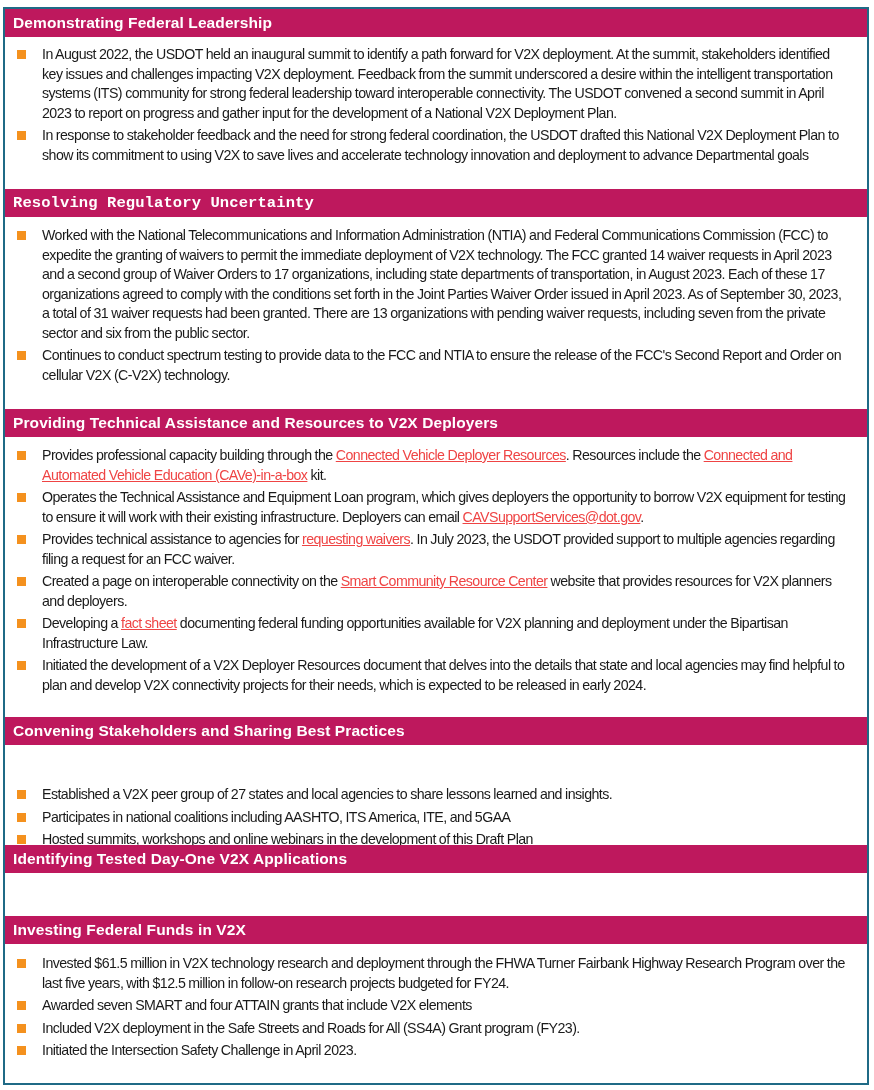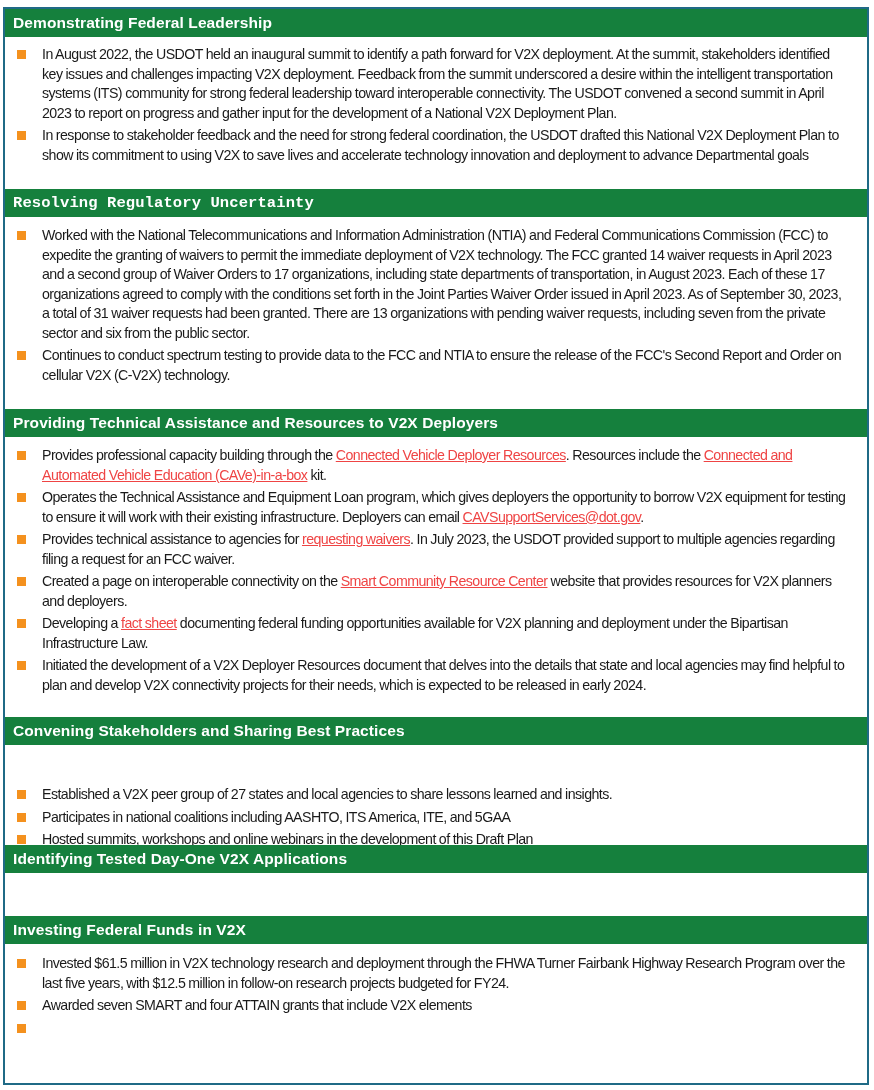--- a/index.html
+++ b/index.html
@@ -1,21 +1,21 @@
 <!DOCTYPE html>
 <html><head>
 <meta charset="utf-8">
 <style>
   html, body { margin: 0; padding: 0; background: #ffffff; }
   body { width: 874px; height: 1090px; position: relative; overflow: hidden;
          font-family: "Liberation Sans", sans-serif; color: #1a1a1a; }
   .frame { position: absolute; left: 3px; top: 7px; width: 866px; height: 1078px;
            border: 2px solid #1f6a86; box-sizing: border-box; background: #fff; }
   .section-header { position: absolute; left: 0; right: 0; height: 28px;
-           background: #15803d; color: #ffffff; font-weight: bold; font-size: 15.5px;
+           background: #be185d; color: #ffffff; font-weight: bold; font-size: 15.5px;
            line-height: 28px; padding-left: 8px; box-sizing: border-box; letter-spacing: 0.1px; }
   .section-body { position: absolute; left: 0; right: 0; }
   ul.bullets { list-style: none; margin: 0; padding: 0; }
   ul.bullets li { position: relative; padding-left: 37px; padding-right: 16px;
            font-size: 14.2px; line-height: 19.5px; margin-bottom: 3px;
            letter-spacing: -0.55px; word-spacing: -0.3px; }
   ul.bullets li .sq { position: absolute; left: 12px; top: 5px; width: 9px; height: 9px;
            background: #f4911e; }
   a.doc-link { color: #ef4444; text-decoration: underline; }
 </style>
@@ -61,17 +61,18 @@
     </ul>
   </div>
 
   <div class="section-header" style="top:836px;">Identifying Tested Day-One V2X Applications</div>
 
   <div class="section-header" style="top:907px;">Investing Federal Funds in V2X</div>
   <div class="section-body" style="top:945px;">
     <ul class="bullets">
       <li><span class="sq"></span><span>Invested $61.5 million in V2X technology research and deployment through the FHWA Turner Fairbank Highway Research Program over the last five years, with $12.5 million in follow-on research projects budgeted for FY24.</span></li>
       <li><span class="sq"></span><span>Awarded seven SMART and four ATTAIN grants that include V2X elements</span></li>
-      <li><span class="sq"></span></li>
+      <li><span class="sq"></span><span>Included V2X deployment in the Safe Streets and Roads for All (SS4A) Grant program (FY23).</span></li>
+      <li><span class="sq"></span><span>Initiated the Intersection Safety Challenge in April 2023.</span></li>
     </ul>
   </div>
 
 </div>
 
 </body></html>

